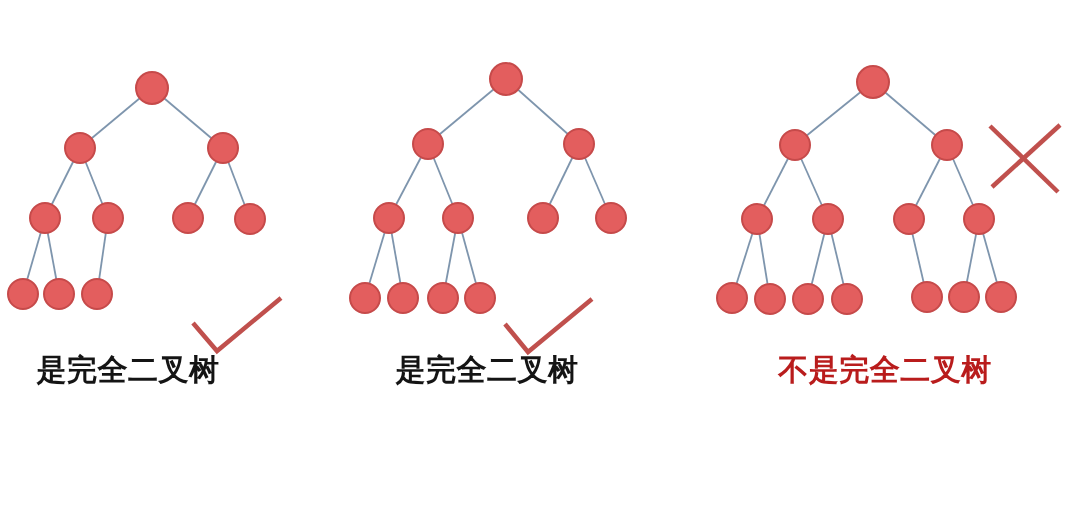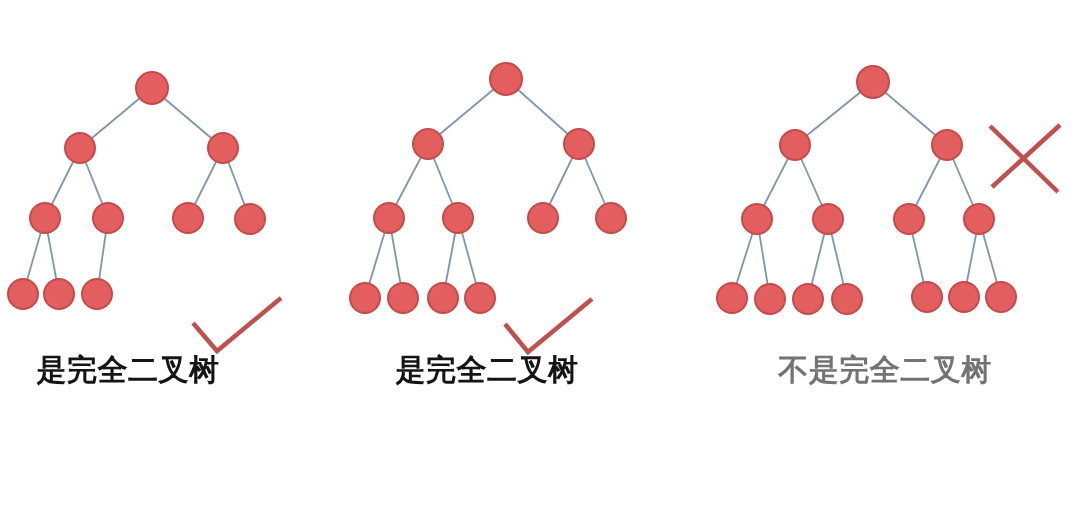--- a/index.html
+++ b/index.html
@@ -109,14 +109,14 @@
         <circle cx="847" cy="299" r="15" fill="#e35e5e" stroke="#c64a4a" stroke-width="2"></circle>
         <circle cx="927" cy="297" r="15" fill="#e35e5e" stroke="#c64a4a" stroke-width="2"></circle>
         <circle cx="964" cy="297" r="15" fill="#e35e5e" stroke="#c64a4a" stroke-width="2"></circle>
         <circle cx="1001" cy="297" r="15" fill="#e35e5e" stroke="#c64a4a" stroke-width="2"></circle>
         <polyline points="990,126 1058,192" fill="none" stroke="#c0504d" stroke-width="4.5"></polyline>
         <polyline points="1060,125 992,187" fill="none" stroke="#c0504d" stroke-width="4.5"></polyline>
       </g>
     </svg>
   <div class="tree-label" style="left: 128px; top: 352px; font-size: 30px; color: rgb(20, 20, 20);">是完全二叉树</div>
   <div class="tree-label" style="left: 487px; top: 352px; font-size: 30px; color: rgb(20, 20, 20);">是完全二叉树</div>
-  <div class="tree-label" style="left: 885px; top: 352px; font-size: 30px; color: #737373;">不是完全二叉树</div>
+  <div class="tree-label" style="left: 885px; top: 352px; font-size: 30px; color: #b91c1c;">不是完全二叉树</div>
 </div>
 
 </body></html>

